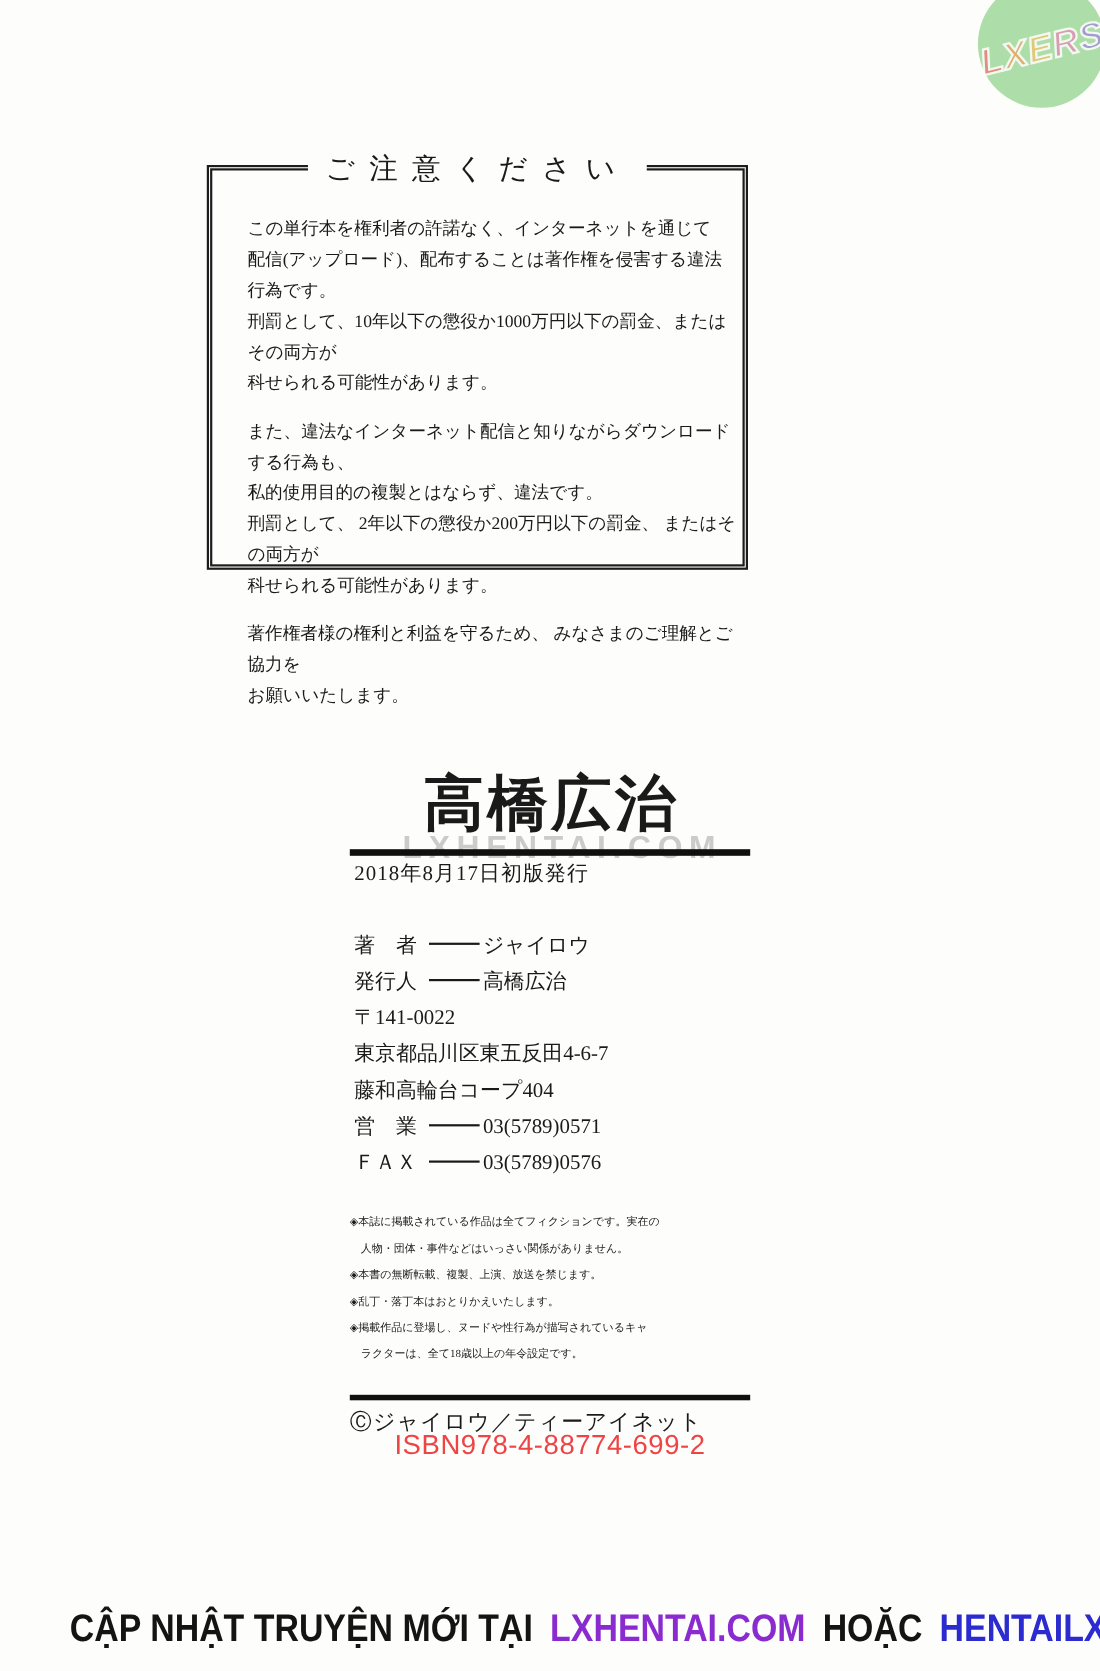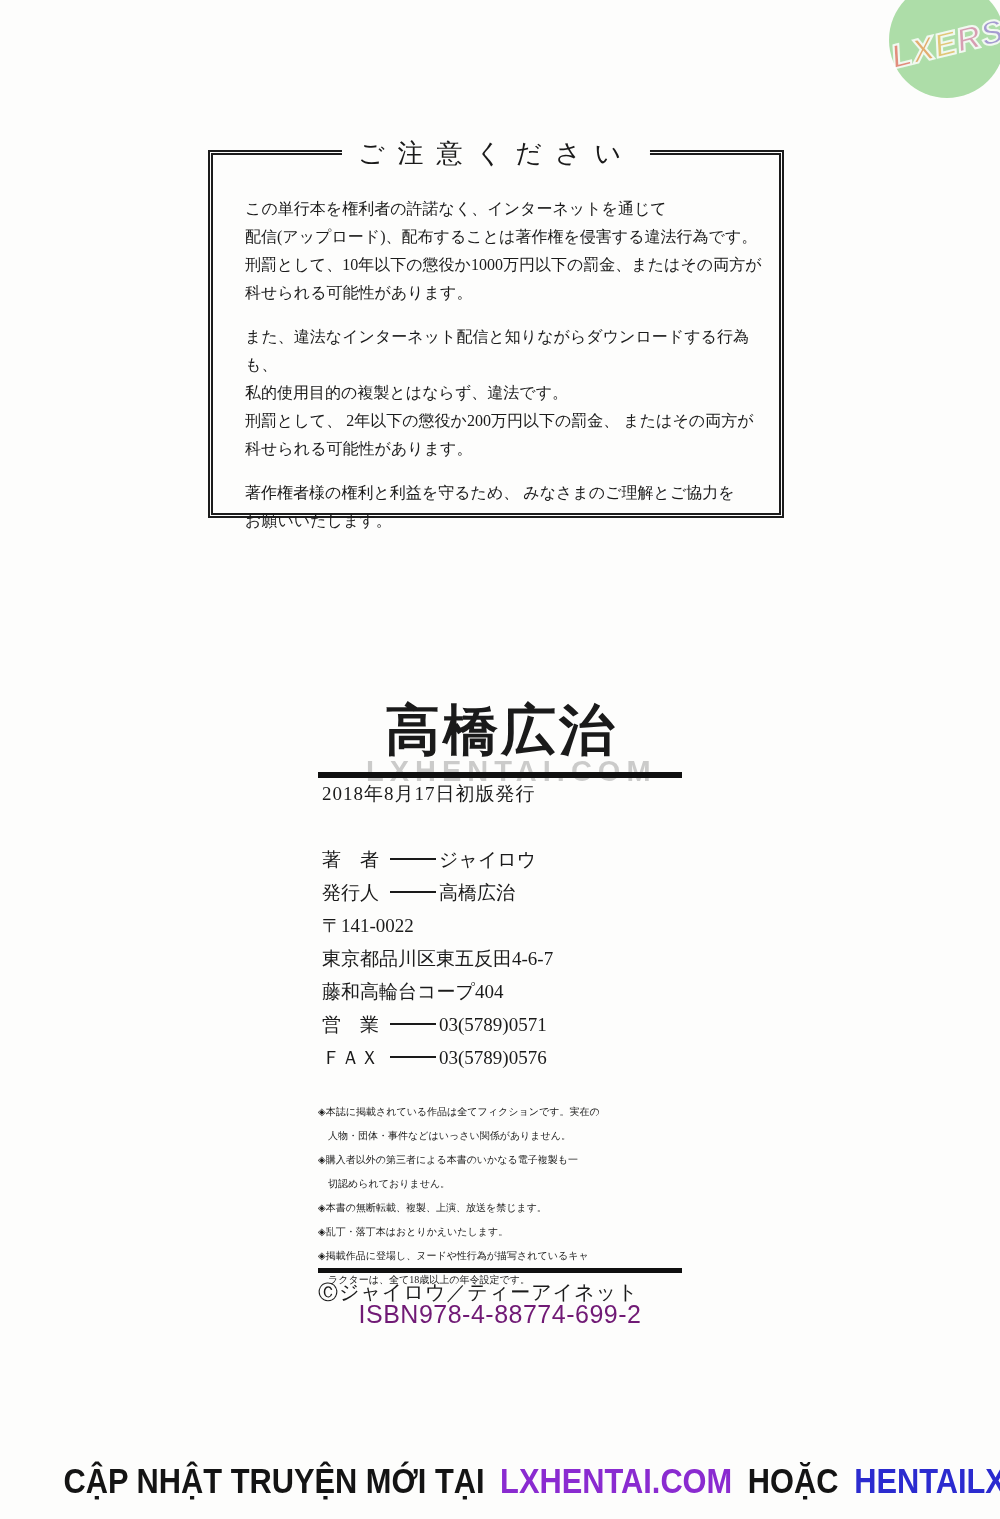--- a/index.html
+++ b/index.html
@@ -25,21 +25,21 @@
     opacity:.85;
   }
   .logo-text .l1{color:#ea766c;}
   .logo-text .l2{color:#eb9e5b;}
   .logo-text .l3{color:#e9bf64;}
   .logo-text .l4{color:#dd8bae;}
   .logo-text .l5{color:#9d88d6;}
 
   
   .notice-box{
-    position:absolute;left:208px;top:150px;width:576px;height:368px;
+    position:absolute;left:188px;top:150px;width:492px;height:368px;
     border:5px double #1c1c1c;box-sizing:border-box;
   }
   .notice-title{
     position:absolute;top:-19px;left:50%;transform:translateX(-50%);
     background:#fdfdfc;padding:0 16px;white-space:nowrap;
     font-size:26px;letter-spacing:13px;font-weight:500;
   }
   .notice-body{
     padding:40px 6px 0 32px;
     font-size:16px;line-height:28px;
@@ -73,21 +73,21 @@
   }
   .addr-block{}
 
   .notes{position:absolute;top:1100px;left:0;font-size:10px;line-height:24px;}
   .note-item{white-space:pre-line;margin:0;}
 
   .copyright-line{position:absolute;top:1279px;left:0;font-size:20px;letter-spacing:1px;}
   .isbn-line{
     position:absolute;top:1300px;left:0;width:364px;text-align:center;
     font-family:"Liberation Sans","DejaVu Sans",sans-serif;
-    font-size:25px;letter-spacing:.5px;color:#701a75;
+    font-size:25px;letter-spacing:.5px;color:#ef4444;
   }
 
   
   .footer{
     position:absolute;left:0;top:1461px;width:1000px;text-align:center;
     font-family:"Liberation Sans","DejaVu Sans",sans-serif;
     font-weight:bold;font-size:35px;white-space:nowrap;
     transform:scaleX(.88);transform-origin:center;
     color:#141414;
   }
@@ -141,22 +141,20 @@
         <span class="row-label">営　業</span><span class="leader"></span><span>03(5789)0571</span>
       </div>
       <div class="pub-row">
         <span class="row-label">ＦＡＸ</span><span class="leader"></span><span>03(5789)0576</span>
       </div>
     </div>
 
     <div class="notes">
       <p class="note-item">◈本誌に掲載されている作品は全てフィクションです。実在の
 　人物・団体・事件などはいっさい関係がありません。</p>
-      <p class="note-item">◈購入者以外の第三者による本書のいかなる電子複製も一
-　切認められておりません。</p>
       <p class="note-item">◈本書の無断転載、複製、上演、放送を禁じます。</p>
       <p class="note-item">◈乱丁・落丁本はおとりかえいたします。</p>
       <p class="note-item">◈掲載作品に登場し、ヌードや性行為が描写されているキャ
 　ラクターは、全て18歳以上の年令設定です。</p>
     </div>
 
     <div class="rule rule-2"></div>
     <div class="copyright-line">Ⓒジャイロウ／ティーアイネット</div>
     <div class="isbn-line">ISBN978-4-88774-699-2</div>
   </div>

